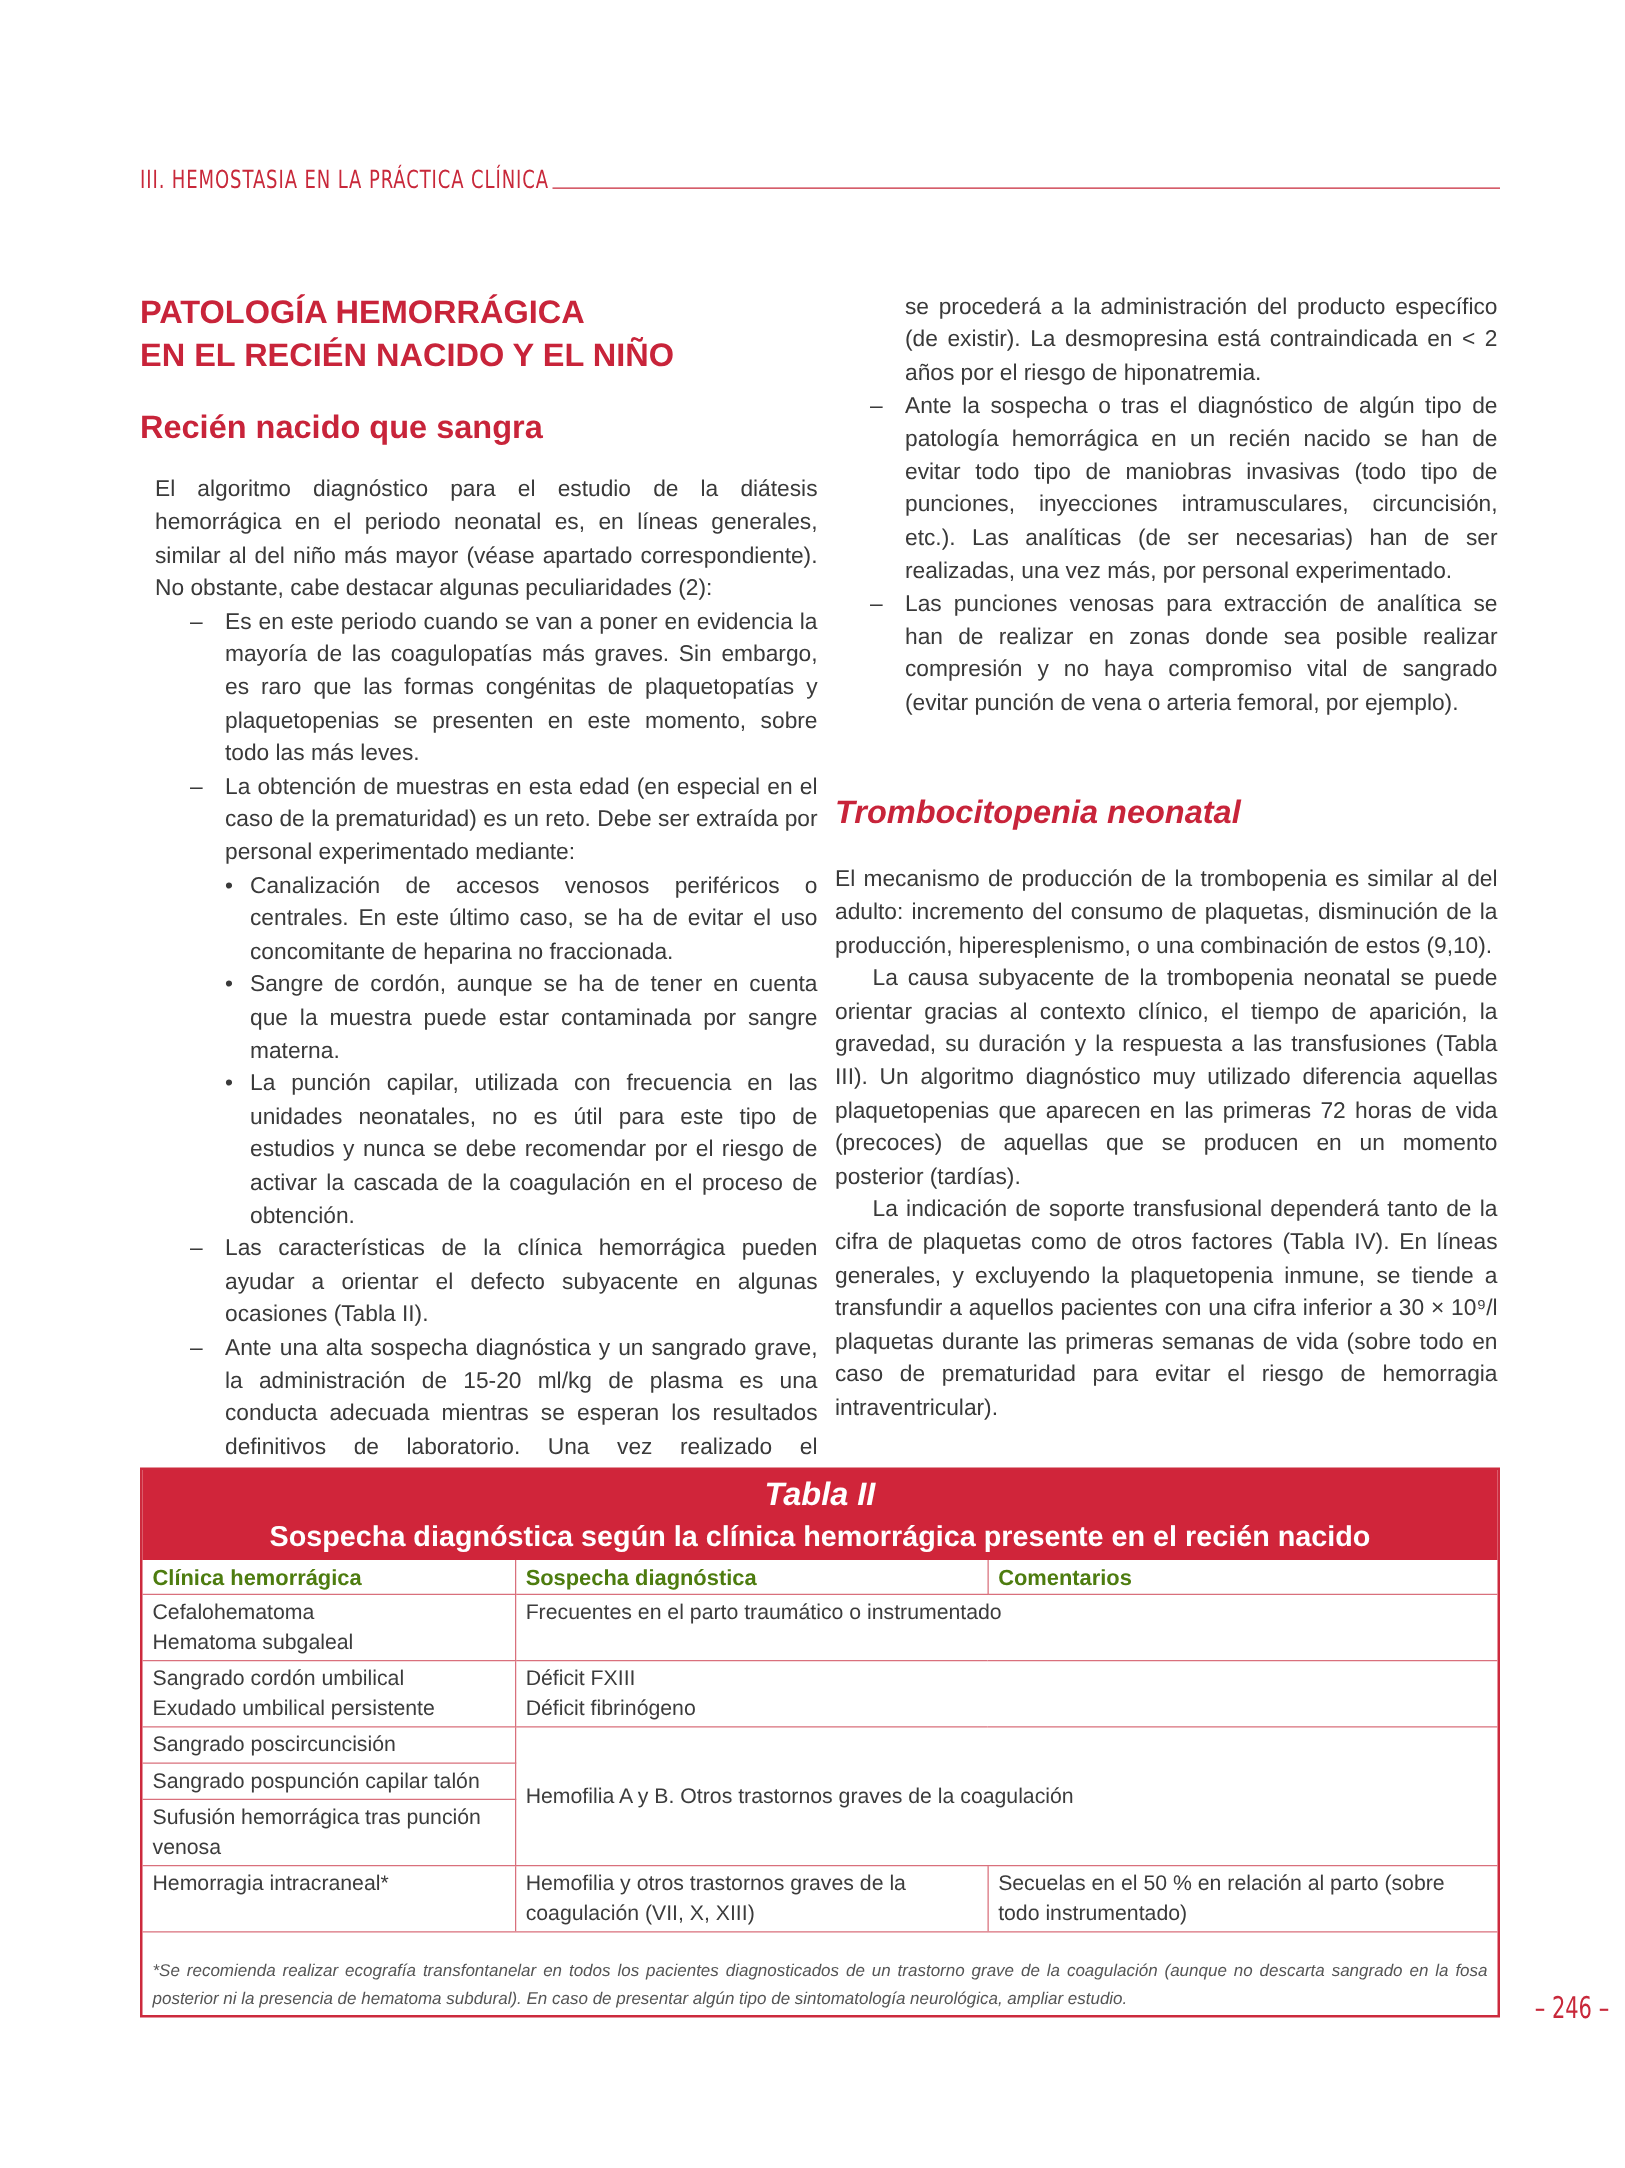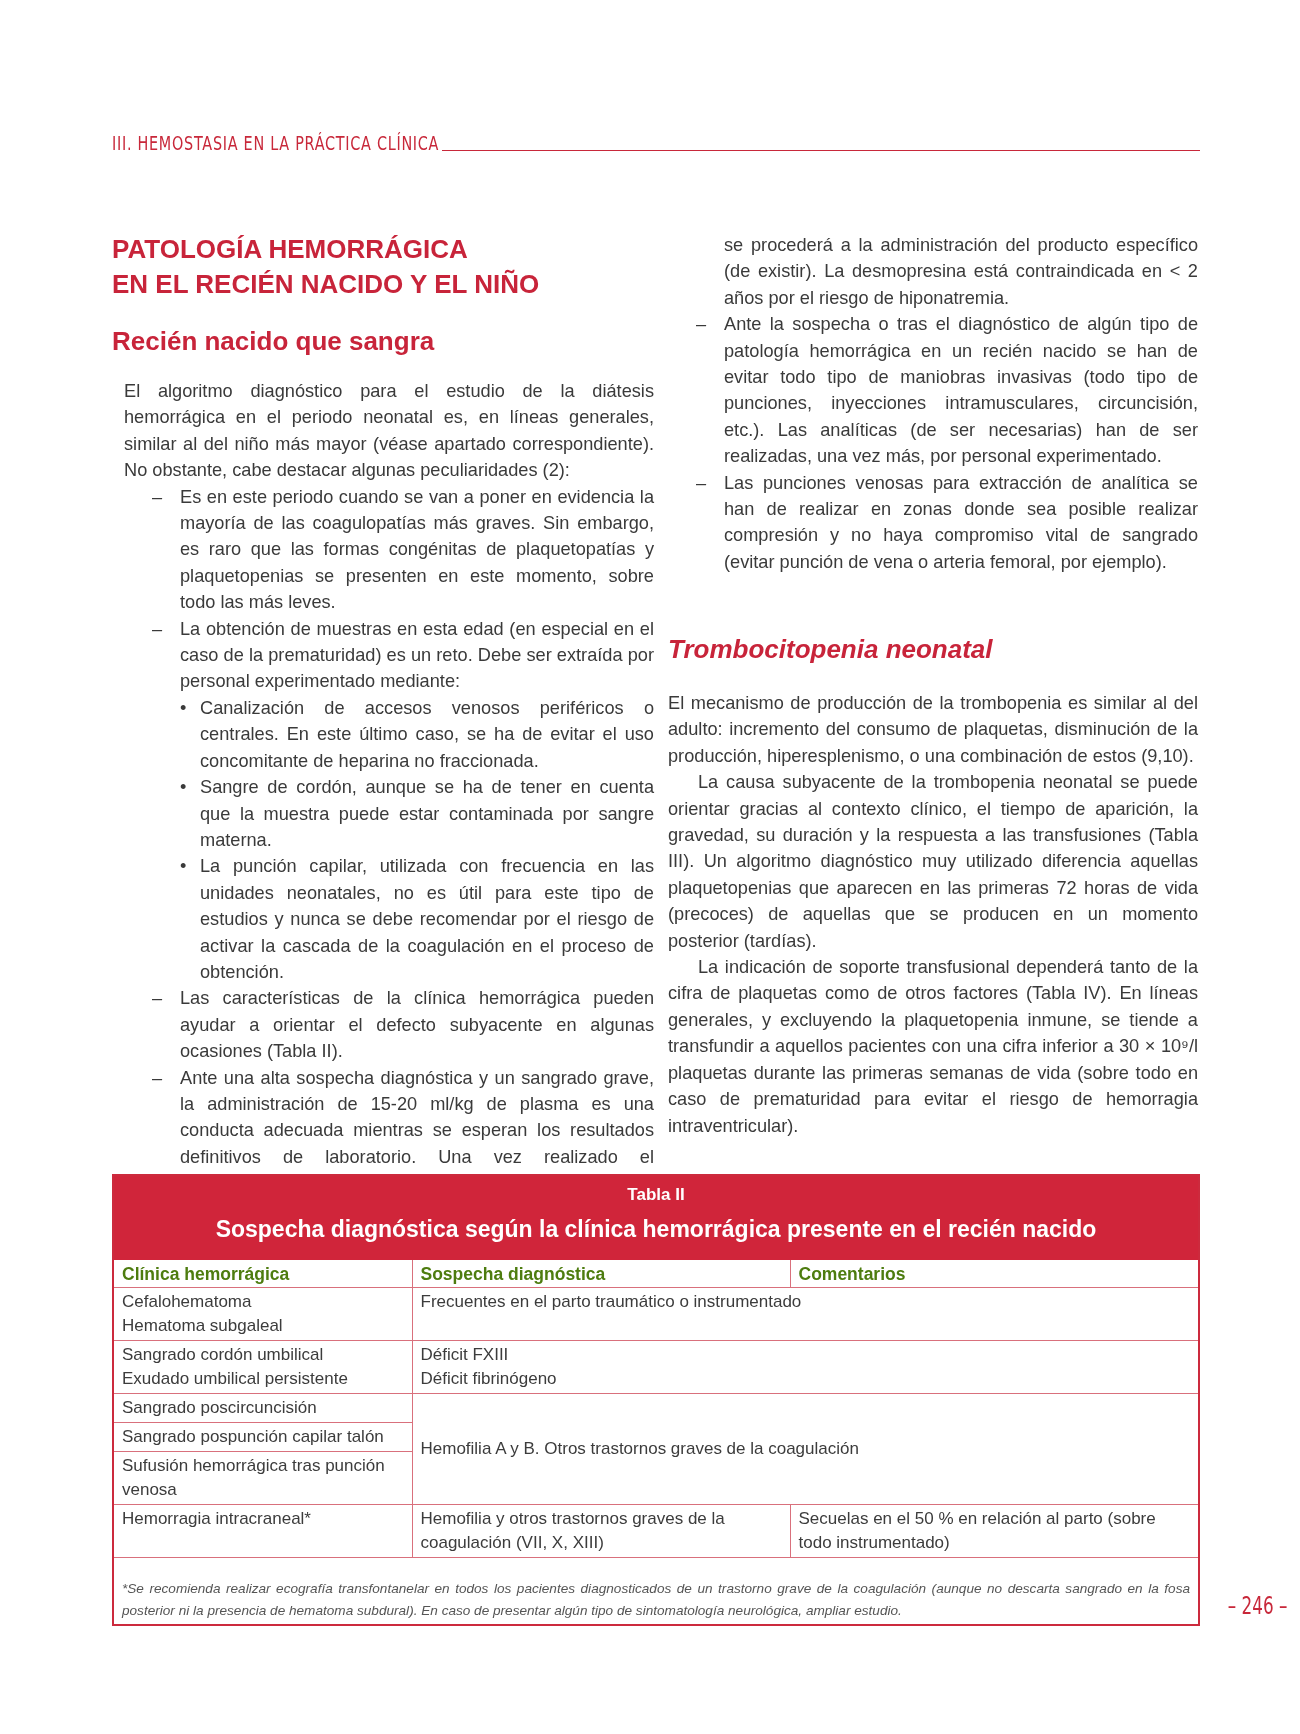--- a/index.html
+++ b/index.html
@@ -42,22 +42,22 @@
   .block-right-2 { position: absolute; left: 668px; top: 690px; width: 530px; font-size: 18.2px; line-height: 26.4px; }
 
   
   .table-wrap {
     position: absolute; left: 112px; top: 1174px; width: 1088px;
     border: 2px solid #cc2a3d;
   }
   .table-head {
     background: #d0253a; color: #ffffff; text-align: center; font-weight: bold;
   }
-  .table-head .t1 { font-size: 17px; line-height: 34px; padding-top: 2px; }
-  .table-head .t2 { font-size: 23px; line-height: 34px; padding-bottom: 14px; }
+  .table-head .t1 { font-size: 26px; line-height: 34px; padding-top: 2px; font-style: italic; }
+  .table-head .t2 { font-size: 23px; line-height: 34px; padding-bottom: 2px; }
   table { width: 100%; border-collapse: collapse; font-size: 17px; line-height: 24px; color: #3c3c3c; }
   th, td { border: 1px solid #d9707c; vertical-align: top; padding: 2px 7px 2px 8px; text-align: left; }
   th { color: #4d7c0f; font-weight: bold; font-size: 17.5px; line-height: 26px; padding-top: 1px; padding-bottom: 0; }
   td.mid { vertical-align: middle; }
   .c1 { width: 298px; }
   .c2 { width: 378px; }
   .c3 { width: auto; }
   .footnote {
     font-style: italic; font-size: 13.6px; line-height: 22px; color: #555; padding: 20px 8px 2px 8px;
     border-top: 1px solid #d9707c; text-align: justify;

